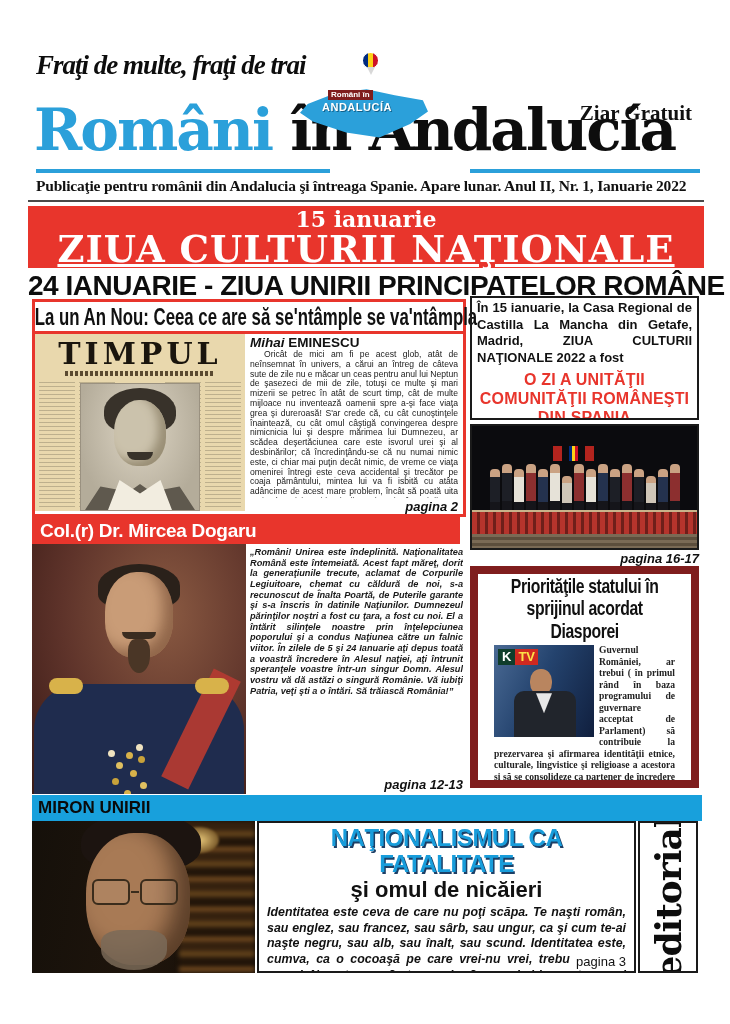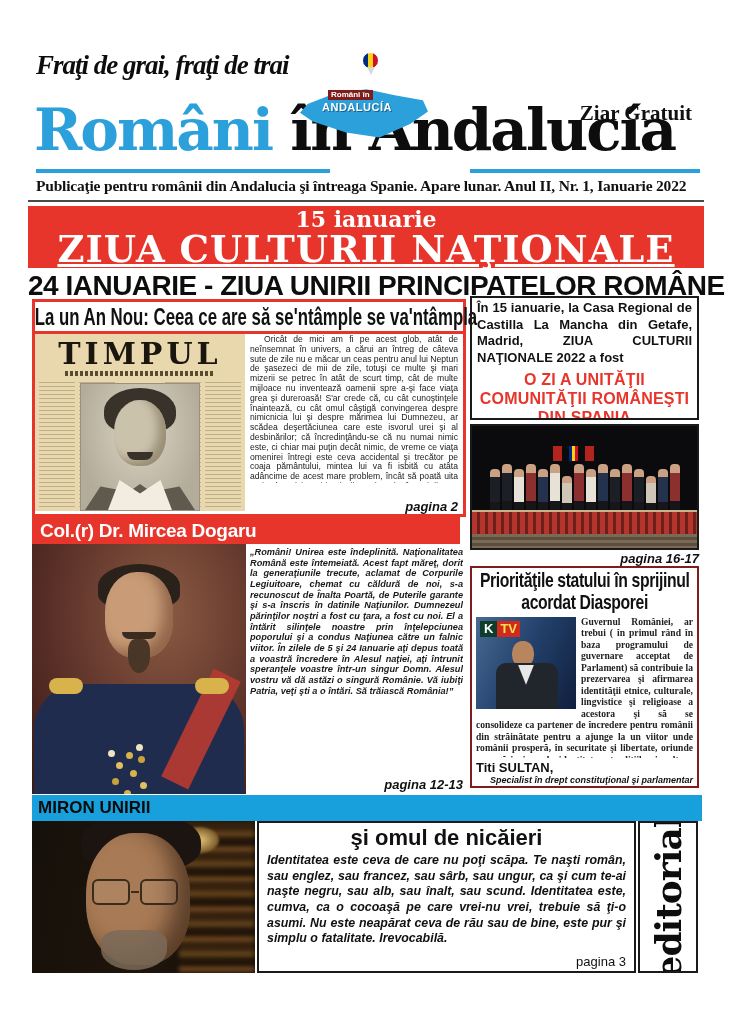--- a/index.html
+++ b/index.html
@@ -80,22 +80,22 @@
   .fig:nth-child(4n){--c:#8c2f2f;}
   .fig:nth-child(5n){--c:#24324e;}
   .fig:nth-child(7n){--c:#cfc6b8;height:70%;}
   .railing{position:absolute;left:0;right:0;bottom:14px;height:22px;border-top:2px solid #c8b28a;
     background:repeating-linear-gradient(90deg,#b5342c 0 5px,#6e1f1a 5px 8px);}
   .stage-floor{position:absolute;left:0;right:0;bottom:0;height:14px;
     background:repeating-linear-gradient(#7a6a55 0 3px,#5c4e3c 3px 6px);}
   .photo-page-ref{left:470px;top:551px;width:229px;text-align:right;font:italic 700 13px "Liberation Sans",sans-serif;}
 
   
-  .diaspora-box{left:470px;top:566px;width:229px;height:222px;border:2px solid #7f1d1d;box-sizing:border-box;
-    padding:1px 4px;overflow:hidden;}
+  .diaspora-box{left:470px;top:566px;width:229px;height:222px;border:8px solid #7f1d1d;box-sizing:border-box;
+    padding:1px 16px;overflow:hidden;}
   .dia-headline{font:700 21px/1.07 "Liberation Sans",sans-serif;text-align:center;letter-spacing:-.5px;}
   .dia-bodywrap{height:142px;overflow:hidden;margin-top:2px;}
   .ktv{float:left;position:relative;width:100px;height:92px;margin:1px 5px 1px 0;overflow:hidden;
     background:linear-gradient(115deg,#4a6a94 0%,#24436e 45%,#101f3e 100%);}
   .ktv-logo{position:absolute;top:4px;left:4px;display:flex;font:700 13px/16px "Liberation Sans",sans-serif;}
   .ktv-k{background:#0f3d2b;color:#fff;padding:0 4px;}
   .ktv-tv{background:#cf2920;color:#fde047;padding:0 3px;}
   .ktv-head{position:absolute;left:36%;top:26%;width:22px;height:26px;background:#b9855f;border-radius:46%;}
   .ktv-body{position:absolute;left:20%;top:50%;width:62px;height:50px;background:#21252c;border-radius:10px 10px 0 0;}
   .ktv-shirt{position:absolute;left:42%;top:52%;width:16px;height:20px;background:#e8e8e8;
@@ -173,21 +173,21 @@
   .logo-pin{position:absolute;left:62px;top:0;width:15px;height:15px;border-radius:50%;
     background:linear-gradient(90deg,#002b7f 0 33%,#fcd116 33% 66%,#ce1126 66%);border:1px solid #fff;}
   .logo-pin::after{content:"";position:absolute;left:4px;top:14px;border:4px solid transparent;
     border-top:8px solid #d8d8d8;}
 </style>
 </head>
 <body>
 
 <div class="page">
 
-  <div class="abs tagline">Fraţi de grai, fraţi de trai</div>
+  <div class="abs tagline">Fraţi de multe, fraţi de trai</div>
 
   <div class="abs logo">
     <div class="logo-map"></div>
     <div class="logo-pin"></div>
     <div class="logo-l1">Români în</div>
     <div class="logo-l2">ANDALUCÍA</div>
   </div>
 
   <div class="abs free-label">Ziar Gratuit</div>
 
@@ -218,20 +218,21 @@
         <div class="timpul-subrule"></div>
         <div class="em-portrait">
           <div class="em-hair"></div>
           <div class="em-face"></div>
           <div class="em-mustache"></div>
           <div class="em-coat"></div>
           <div class="em-collar"></div>
         </div>
       </div>
       <div class="em-text">
+        <div class="em-byline"><span class="fn">Mihai</span><span> EMINESCU</span></div>
         <div class="em-body">Oricât de mici am fi pe acest glob, atât de neînsemnat în univers, a cărui an întreg de câteva sute de zile nu e măcar un ceas pentru anul lui Neptun de şasezeci de mii de zile, totuşi ce multe şi mari mizerii se petrec în atât de scurt timp, cât de multe mijloace nu inventează oamenii spre a-şi face viaţa grea şi dureroasă! S'ar crede că, cu cât cunoştinţele înaintează, cu cât omul câştigă convingerea despre nimicnicia lui şi despre mărimea lui Dumnezeu, ar scădea deşertăciunea care este isvorul urei şi al desbinărilor; că încredinţându-se că nu numai nimic este, ci chiar mai puţin decât nimic, de vreme ce viaţa omenirei întregi este ceva accidental şi trecător pe coaja pământului, mintea lui va fi isbită cu atâta adâncime de acest mare problem, încât să poată uita patimele mici cari-i mişcă, mai puţin înseninătoare decât o picătură în ocean, decât o clipă în eternitate.</div>
         <div class="em-page">pagina 2</div>
       </div>
     </div>
   </div>
 
   <div class="abs unity-box">
     <div class="unity-intro">În 15 ianuarie, la Casa Regional de Castilla La Mancha din Getafe, Madrid, ZIUA CULTURII NAŢIONALE 2022 a fost</div>
     <div class="unity-title">O ZI A UNITĂŢII COMUNITĂŢII ROMÂNEŞTI DIN SPANIA</div>
 
@@ -314,20 +315,21 @@
     <div class="man-face"></div>
     <div class="man-glasses">
       <div class="lens"></div>
         <div class="bridge"></div>
         <div class="lens"></div>
     </div>
     <div class="man-beard"></div>
   </div>
 
   <div class="abs manega-box">
+    <div class="man-headline">NAŢIONALISMUL CA FATALITATE</div>
     <div class="man-subhead">şi omul de nicăieri</div>
     <div class="man-body">Identitatea este ceva de care nu poţi scăpa. Te naşti român, sau englez, sau francez, sau sârb, sau ungur, ca şi cum te-ai naşte negru, sau alb, sau înalt, sau scund. Identitatea este, cumva, ca o cocoaşă pe care vrei-nu vrei, trebuie să ţi-o asumi. Nu este neapărat ceva de rău sau de bine, este pur şi simplu o fatalitate. Irevocabilă.</div>
     <div class="man-page">pagina 3</div>
   </div>
 
   <div class="abs editorial-strip">
     <div class="editorial-text">editorial</div>
   </div>
 
 </div>

